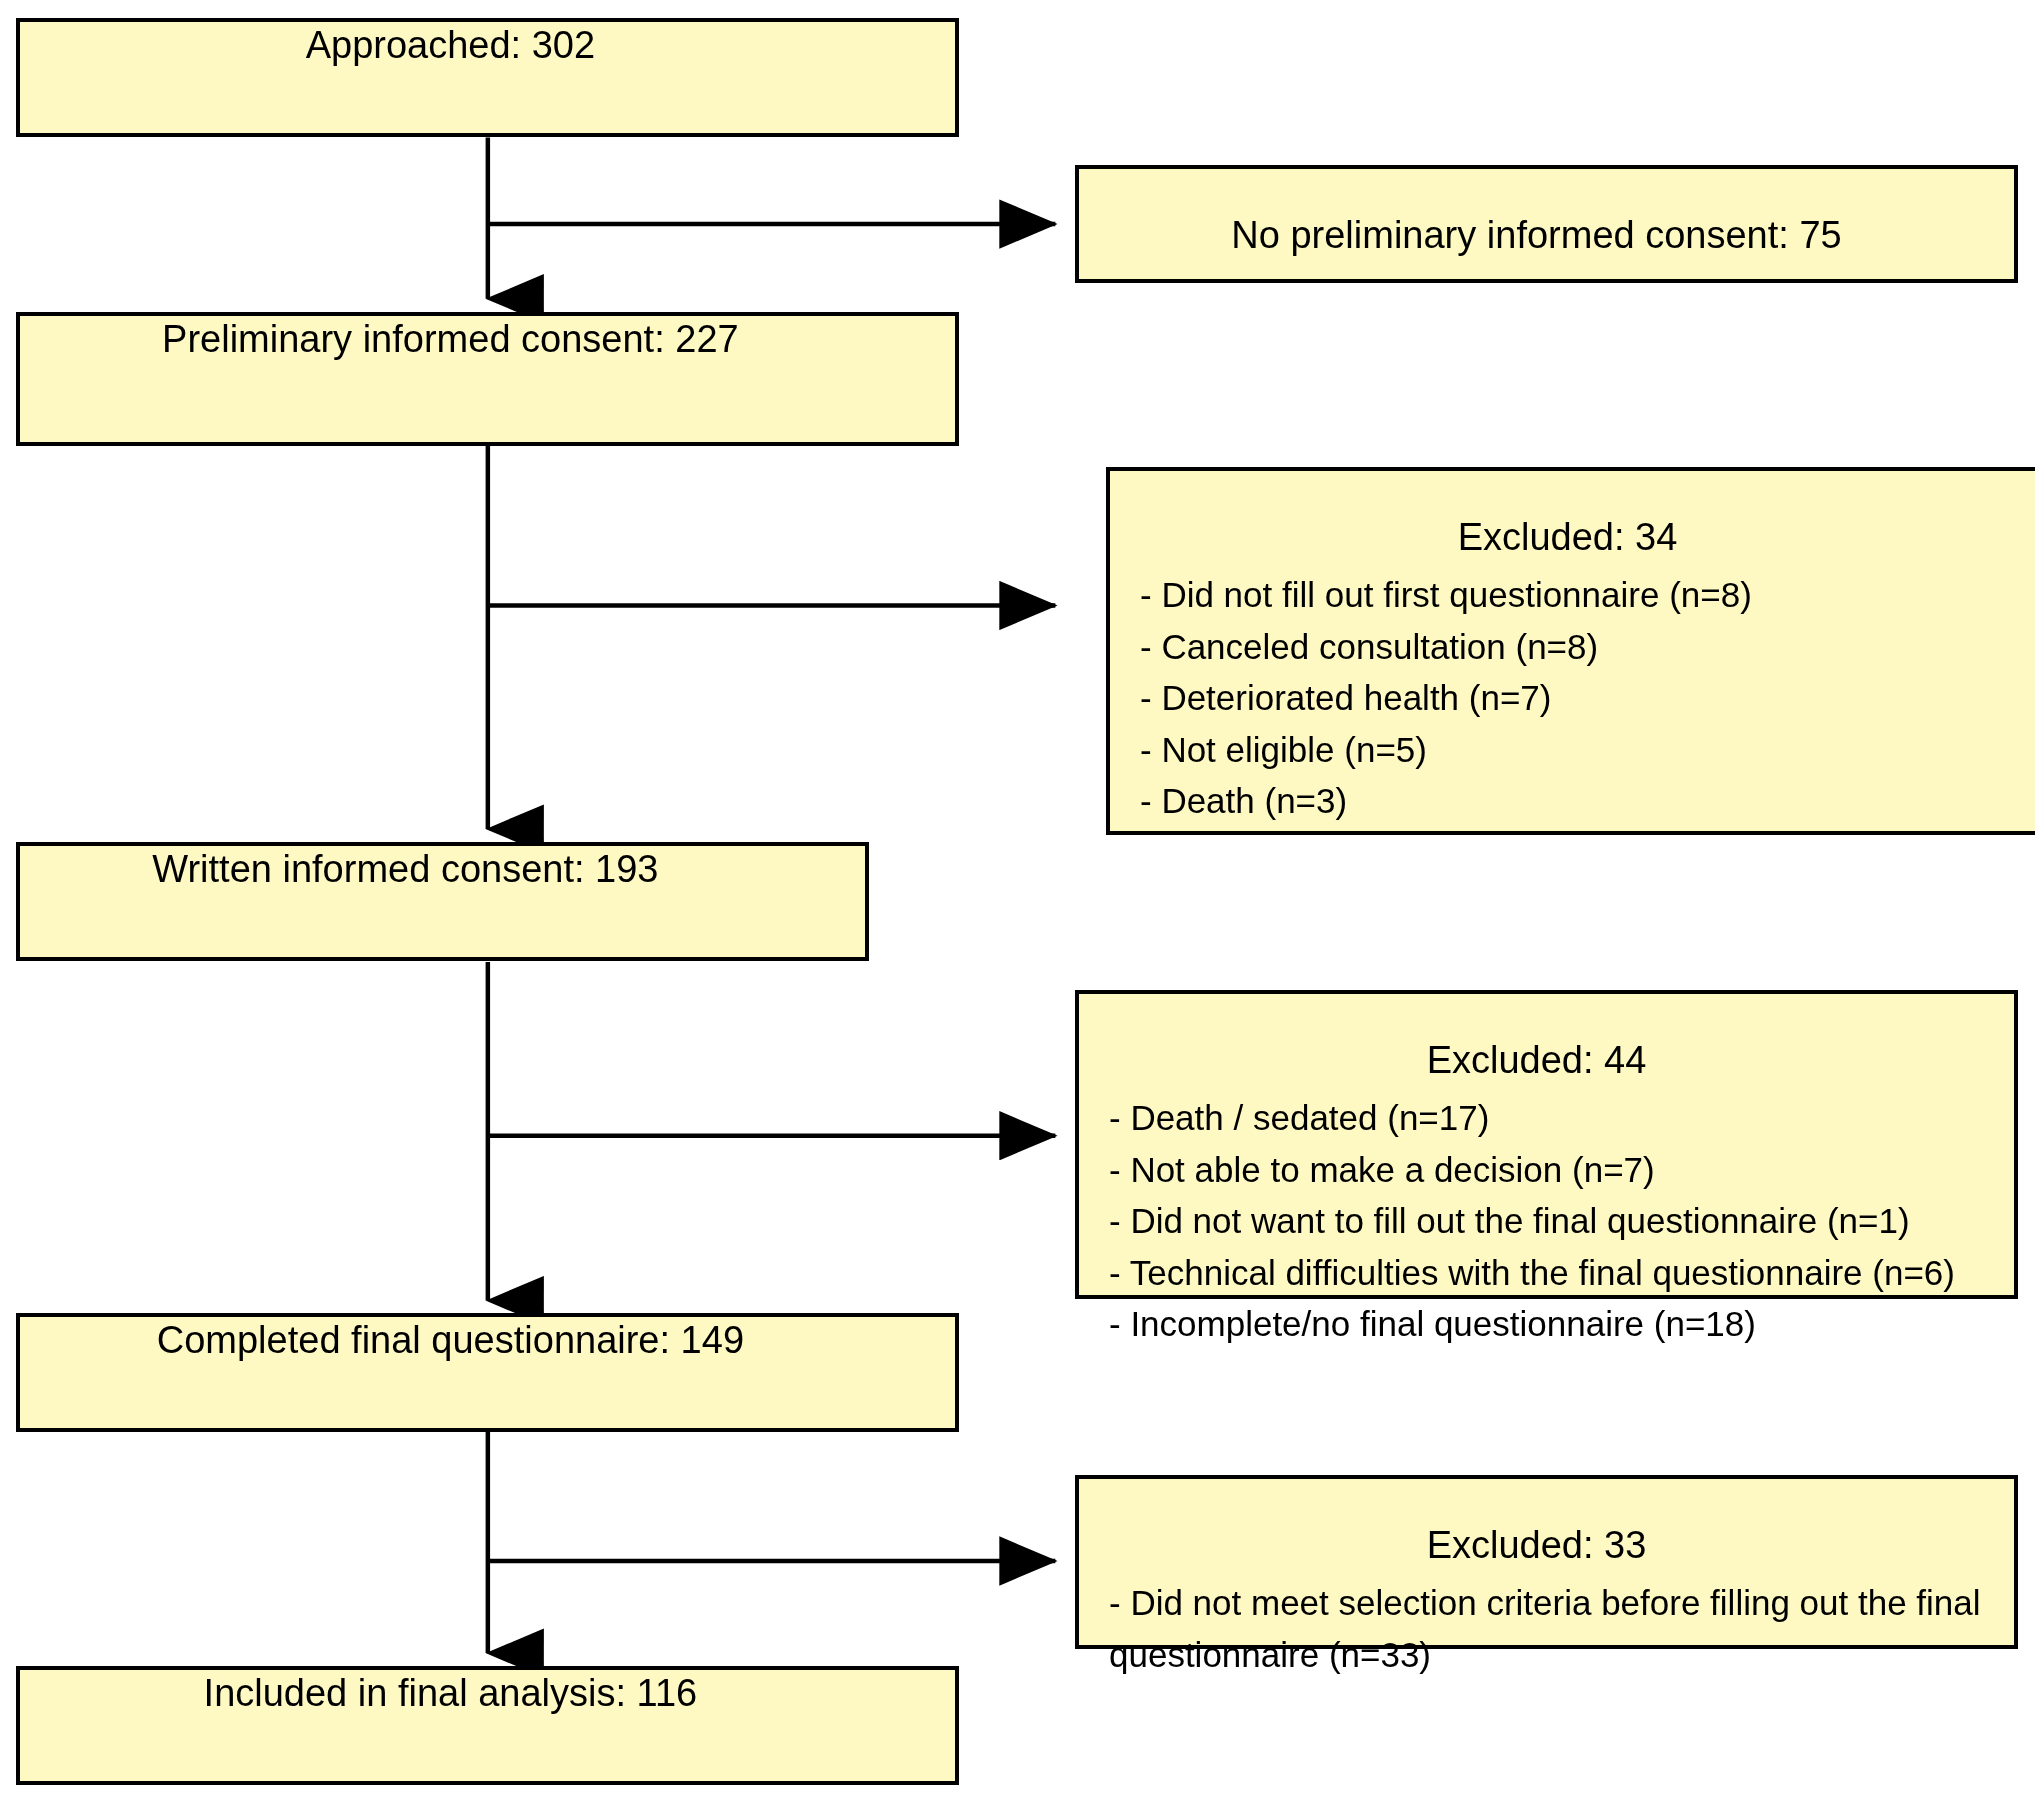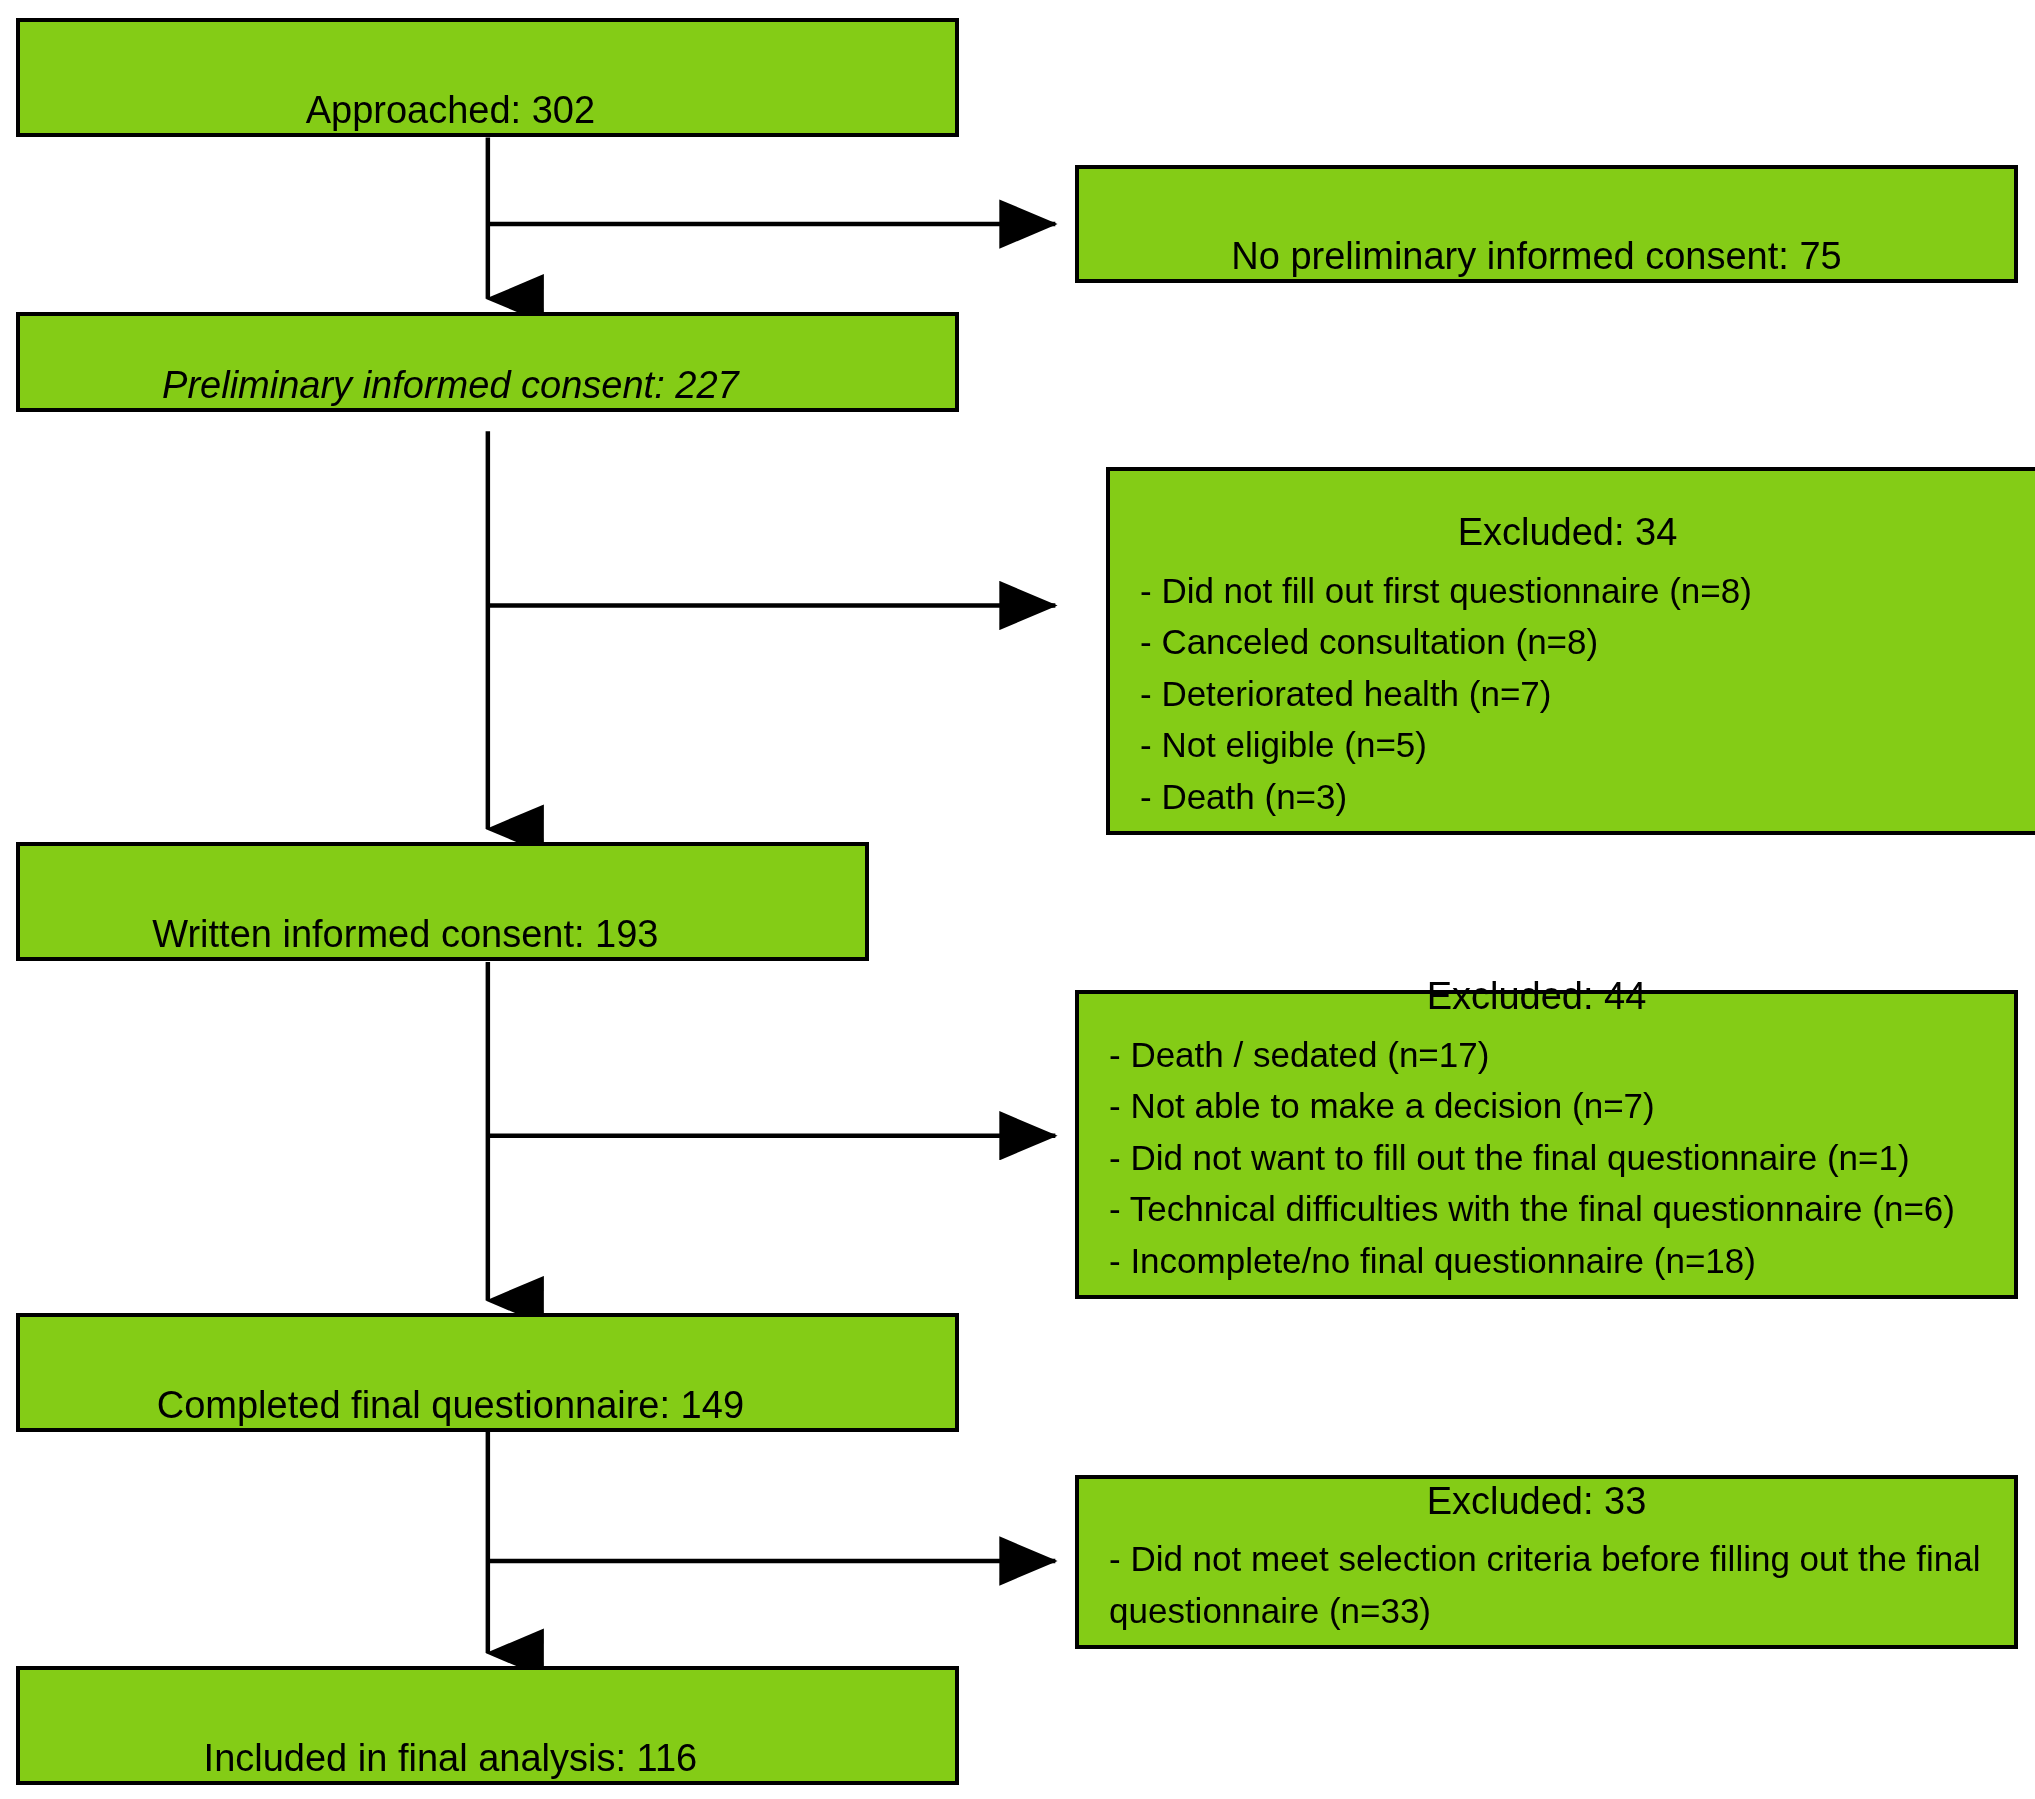--- a/index.html
+++ b/index.html
@@ -13,24 +13,24 @@
     height: 1800px;
     background: #ffffff;
     font-family: "Liberation Sans", sans-serif;
     color: #000000;
     overflow: hidden;
   }
   .node-box {
     position: absolute;
     box-sizing: border-box;
     border: 4.5px solid #000000;
-    background: #84cc16;
+    background: #fef9c3;
     display: flex;
     flex-direction: column;
-    justify-content: flex-end;
+    justify-content: flex-start;
   }
   .node-title {
     text-align: center;
     font-size: 38px;
     line-height: 1.22;
     white-space: nowrap;
   }
   .node-title.left-main {
     text-align: center;
     padding-right: 75px;
@@ -91,21 +91,21 @@
 
     <line x1="980" y1="2876" x2="980" y2="3320" stroke="#000000" stroke-width="9" marker-end="url(#arrowdown)"></line>
 
     <line x1="980" y1="3135" x2="2120" y2="3135" stroke="#000000" stroke-width="9" marker-end="url(#arrowright)"></line>
   </svg>
 
   <div class="node-box" style="left:16.4px; top:18.4px; width:943px; height:119px;">
     <div class="node-title left-main">Approached: 302</div>
   </div>
 
-  <div class="node-box" style="left:16.4px; top:312px; width:943px; height:100px;font-style:italic;">
+  <div class="node-box" style="left:16.4px; top:312px; width:943px; height:134px;">
     <div class="node-title left-main">Preliminary informed consent: 227</div>
   </div>
 
   <div class="node-box" style="left:16.4px; top:842px; width:853px; height:119px;">
     <div class="node-title left-main">Written informed consent: 193</div>
   </div>
 
   <div class="node-box" style="left:16.4px; top:1313px; width:943px; height:119px;">
     <div class="node-title left-main">Completed final questionnaire: 149</div>
   </div>

